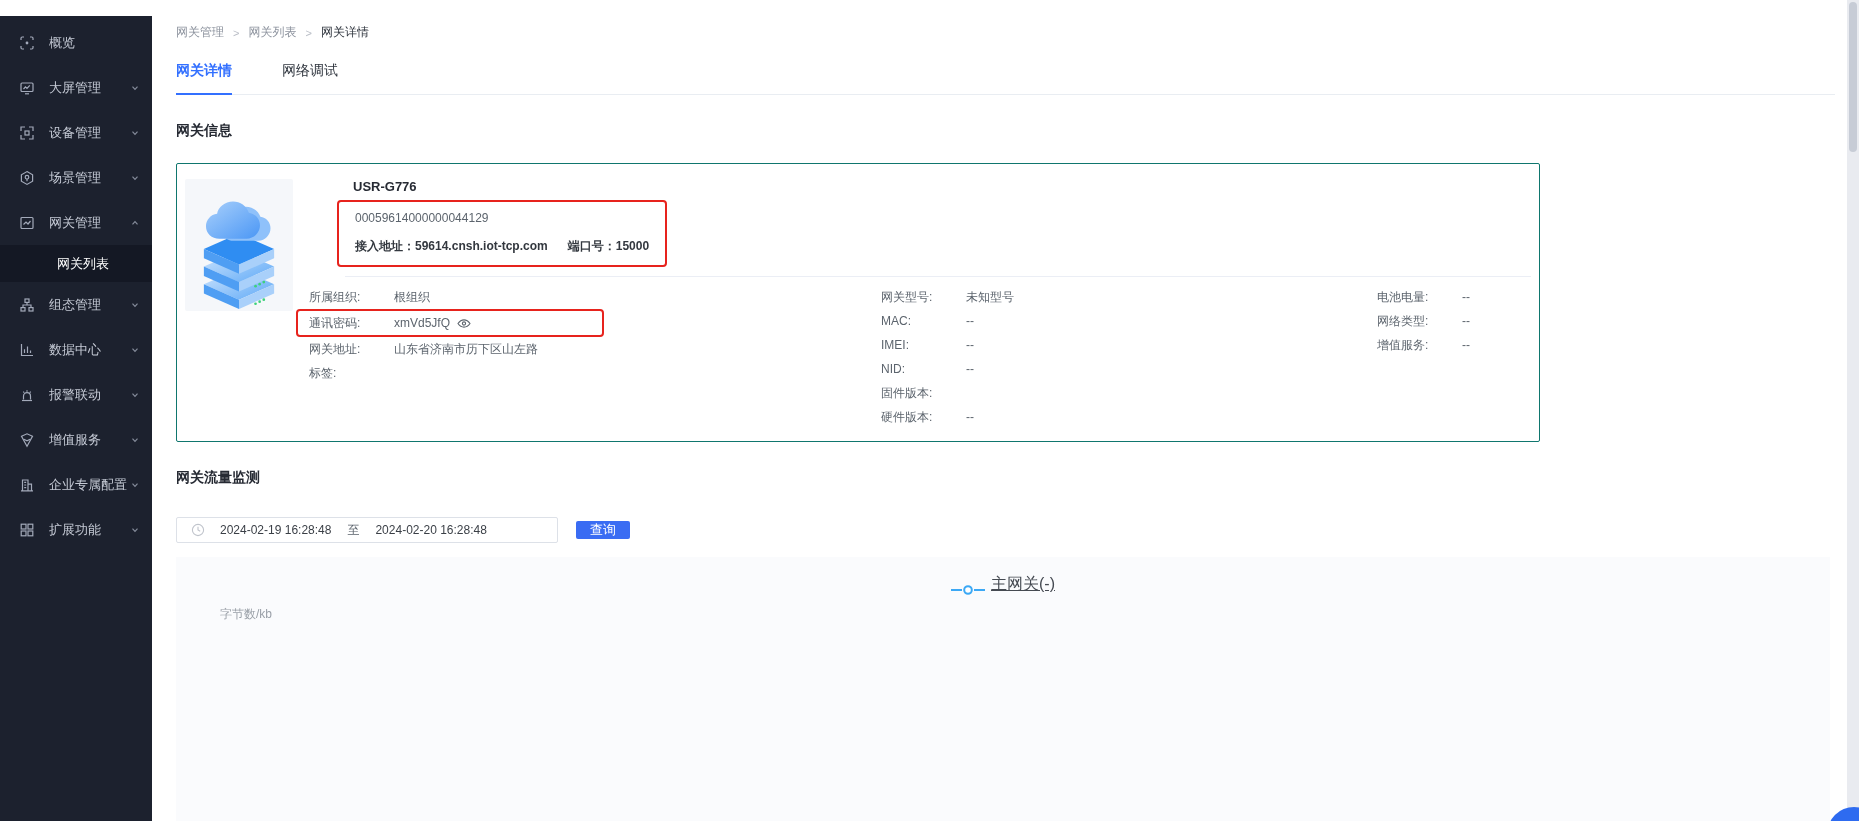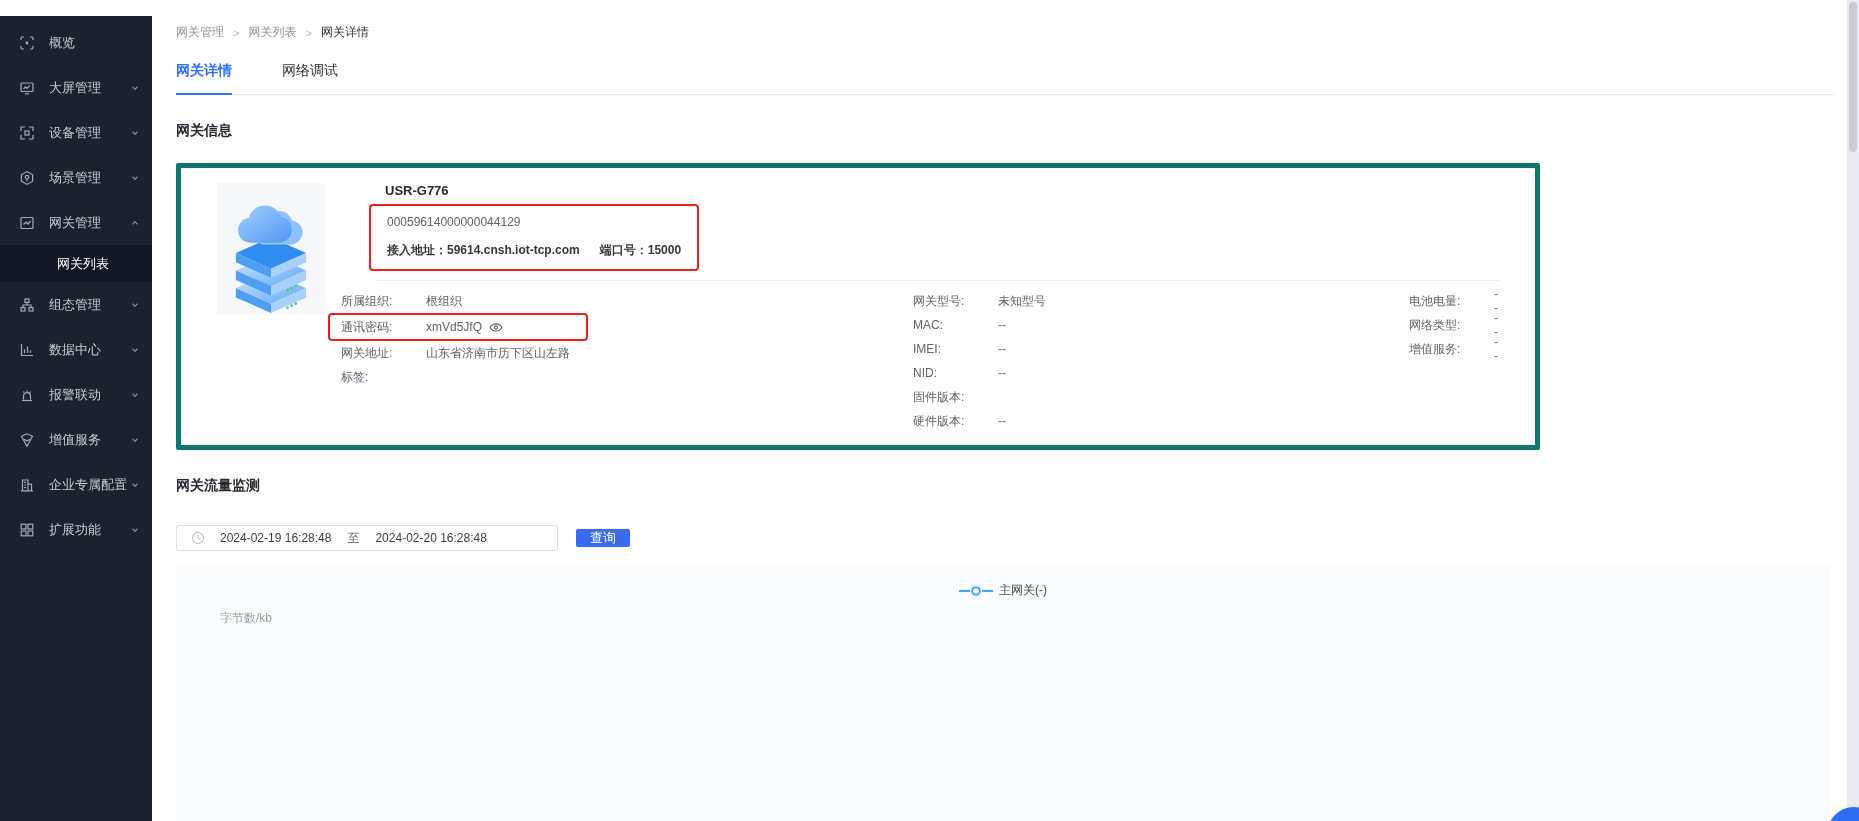--- a/index.html
+++ b/index.html
@@ -23,45 +23,45 @@
   .breadcrumb .sep { margin:0 9px; color:#b9bdc6; font-size:11px; }
   .breadcrumb .cur { color:#2f353e; }
 
   .tabs { margin-top:21px; width:1659px; border-bottom:1px solid #e9edf2; display:flex; }
   .tab { font-size:14px; padding-bottom:13px; margin-right:50px; color:#2f353e; cursor:pointer; }
   .tab.active { color:#3370ff; font-weight:bold; border-bottom:2px solid #3370ff; margin-bottom:-1px; }
 
   .section-title { margin-top:27px; font-size:14px; font-weight:bold; color:#262a33; }
 
   
-  .card { margin-top:23px; width:1364px; border:5px solid #0f766e; border-radius:2px; padding:15px 36px 12px; display:flex; }
+  .card { margin-top:23px; width:1364px; border:1px solid #0f766e; border-radius:2px; padding:15px 8px 12px; display:flex; }
   .illus { width:108px; height:132px; background:#f5f7fa; border-radius:2px; flex:none; margin-right:16px; display:flex; align-items:flex-start; justify-content:center; overflow:visible; }
   .gw-body { flex:1; min-width:0; }
   .gw-model { font-size:13px; font-weight:bold; color:#262a33; margin-left:44px; }
   .hl-box { display:inline-block; border:2px solid #e7231d; border-radius:4px; margin:6px 0 0 28px; padding:9px 16px 10px; min-width:252px; }
   .gw-serial { font-size:12px; color:#5c646d; }
   .gw-access { font-size:12px; font-weight:bold; color:#33383f; margin-top:13px; }
   .gw-access .part2 { margin-left:20px; }
   .divider { height:1px; background:#ebeef5; margin:9px 0 8px 36px; }
   .cols { display:flex; font-size:12px; color:#5c646d; }
   .col1 { flex:0 0 572px; } .col2 { flex:0 0 496px; } .col3 { flex:1; }
   .frow { display:flex; align-items:center; height:24px; }
   .frow .flabel { width:85px; flex:none; }
-  .frow.hl { border:2px solid #e7231d; border-radius:4px; width:260px; height:28px; margin-left:-13px; padding-left:11px; }
+  .frow.hl { border:2px solid #e7231d; border-radius:4px; width:308px; height:28px; margin-left:-13px; padding-left:11px; }
   .eye { margin-left:7px; color:#5c646d; display:inline-flex; cursor:pointer; }
 
   
   .controls { margin-top:30px; display:flex; align-items:center; }
   .date-range { width:382px; height:26px; border:1px solid #dde1e8; border-radius:2px; background:#fff; display:flex; align-items:center; padding:0 10px 0 14px; font-size:12px; color:#3a3f46; cursor:pointer; }
   .date-range .clk { color:#c0c4cc; margin-right:15px; display:flex; }
   .date-range .to { margin:0 16px; color:#5c646d; }
   .query-btn { margin-left:18px; width:54px; height:18px; background:#3a6cf3; color:#fff; font-size:13px; border:none; border-radius:2px; cursor:pointer; }
 
   .chart-panel { margin-top:14px; width:1654px; height:290px; background:#fafbfd; }
-  .legend { padding-top:17px; display:flex; justify-content:center; align-items:center; font-size:12px; color:#454a52; cursor:pointer; }
+  .legend { padding-top:17px; display:flex; justify-content:center; align-items:flex-end; font-size:16px; color:#454a52; cursor:pointer;text-decoration:underline; }
   .legend .sym { margin-right:6px; display:flex; }
   .y-label { margin:11px 0 0 44px; font-size:12px; color:#9aa0a8; }
 
   
   .scroll-track { position:fixed; right:0; top:0; width:12px; height:821px; background:#e9ebf0; z-index:6; }
   .scroll-thumb { position:absolute; top:2px; left:2px; width:8px; height:150px; border-radius:4px; background:#c7ccd6; }
   .float-btn { position:fixed; left:1827px; top:807px; width:54px; height:54px; border-radius:50%; background:#2e6bf0; z-index:7; cursor:pointer; }
 </style>
 </head>
 <body>

